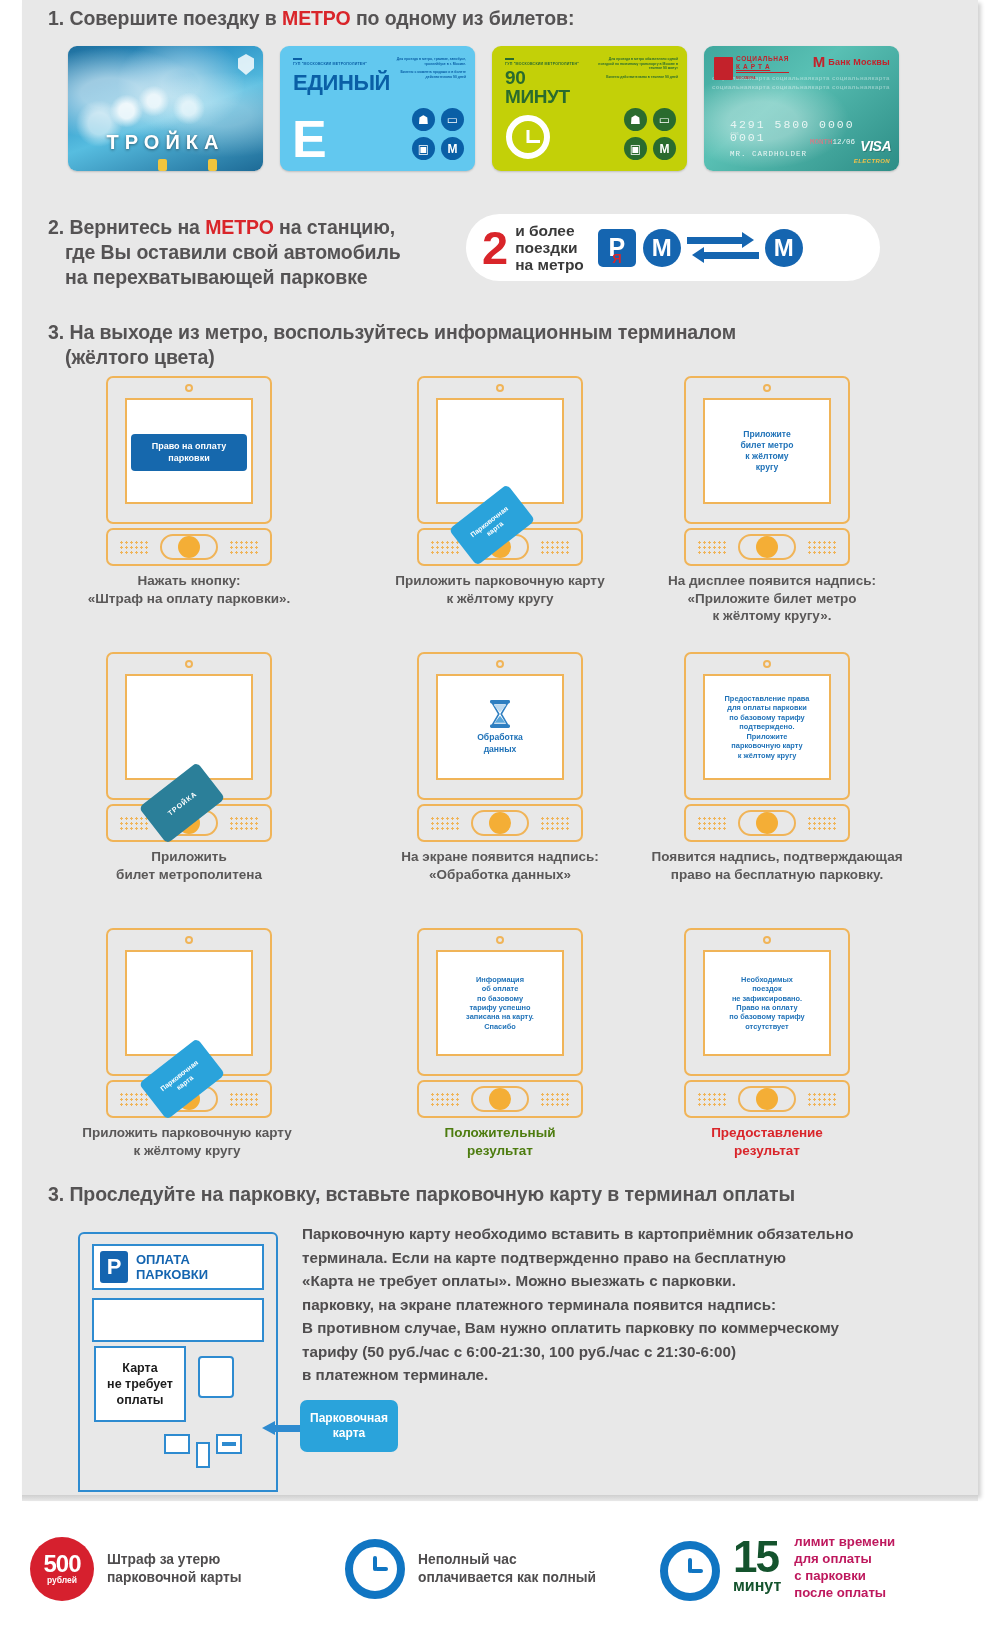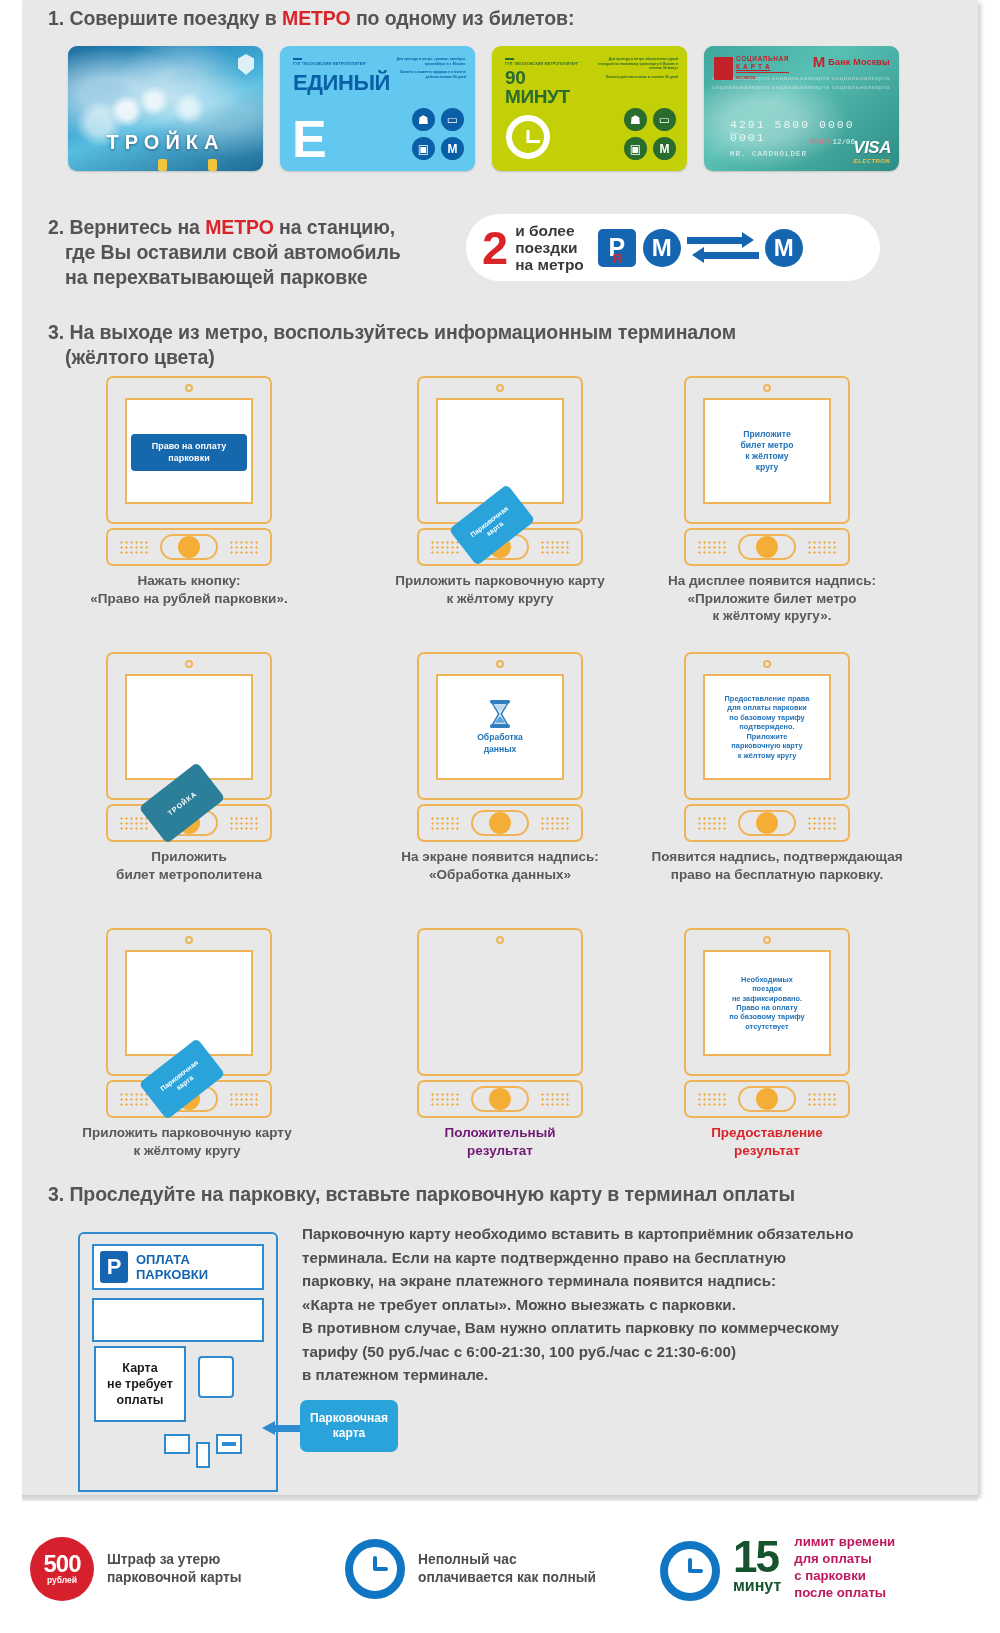--- a/index.html
+++ b/index.html
@@ -115,21 +115,21 @@
   .sc-lbl u{display:block;border-bottom:1px solid #c3222b;padding-bottom:1px;}
   .sc-sub{font-size:3px;color:#c3222b;letter-spacing:.3px;}
   .sc-bank{position:absolute;right:9px;top:9px;display:flex;align-items:center;gap:3px;}
   .sc-bank .m{color:#c3222b;font-weight:bold;font-size:15px;line-height:14px;}
   .sc-bank .nm{color:#c3222b;font-weight:bold;font-size:9px;letter-spacing:.2px;}
   .sc-num{position:absolute;left:26px;top:72px;color:#e9f6f4;font-family:"Liberation Mono","DejaVu Sans Mono",monospace;font-size:11.5px;letter-spacing:2px;}
   .sc-sm{position:absolute;left:26px;top:85px;color:#cfe9e5;font-size:4px;}
   .sc-exp{position:absolute;left:106px;top:92px;color:#e9f6f4;font-family:"Liberation Mono","DejaVu Sans Mono",monospace;font-size:7.5px;}
   .sc-exp .pink{color:#e8717f;}
   .sc-holder{position:absolute;left:26px;top:104px;color:#e9f6f4;font-family:"Liberation Mono","DejaVu Sans Mono",monospace;font-size:7.5px;letter-spacing:1px;}
-  .sc-visa{position:absolute;right:8px;top:92px;color:#fff;font-weight:bold;font-style:italic;font-size:17px;letter-spacing:-.5px;text-shadow:1px 1px 0 rgba(0,0,0,.2);}
+  .sc-visa{position:absolute;right:8px;top:92px;color:#fff;font-weight:bold;font-style:italic;font-size:14px;letter-spacing:-.5px;text-shadow:1px 1px 0 rgba(0,0,0,.2);}
   .sc-elec{position:absolute;right:9px;top:112px;color:#f0c24a;font-style:italic;font-weight:bold;font-size:6px;letter-spacing:.4px;}
 
   
   .badge2{
     position:absolute;left:466px;top:214px;width:414px;height:67px;
     background:#fff;border-radius:34px;display:flex;align-items:center;padding:0 16px;box-sizing:border-box;
   }
   .b2-num{font-size:47px;font-weight:bold;color:#d9252a;line-height:44px;margin-right:7px;}
   .b2-txt{font-size:15.5px;font-weight:bold;color:#3a3a3a;line-height:17px;}
   .circ{width:38px;height:38px;border-radius:50%;background:#1565b0;color:#fff;
@@ -185,21 +185,21 @@
     position:absolute;background:#2aa3db;color:#fff;font-weight:bold;border-radius:5px;
     display:flex;align-items:center;justify-content:center;text-align:center;
   }
   .ov-park{width:74px;height:46px;font-size:7px;line-height:9px;}
   .ov-troika{width:74px;height:46px;background:#2b7f99;font-size:7px;letter-spacing:1px;}
 
   .cap{
     position:absolute;width:300px;text-align:center;
     font-size:13.5px;font-weight:bold;line-height:17.5px;color:#5a5858;
   }
-  .cap.green{color:#701a75;}
+  .cap.green{color:#4d7c0f;}
   .cap.red{color:#d9252a;}
 
   
   .paybox{position:absolute;left:78px;top:1232px;width:200px;height:260px;border:2px solid #2e8bd0;border-top-left-radius:6px;border-top-right-radius:6px;box-sizing:border-box;}
   .pay-head{position:absolute;left:12px;top:10px;right:12px;height:46px;border:2px solid #2e8bd0;display:flex;align-items:center;gap:8px;padding-left:6px;box-sizing:border-box;background:#fff;}
   .pay-p{width:28px;height:32px;background:#1565b0;color:#fff;font-weight:bold;font-size:22px;display:flex;align-items:center;justify-content:center;border-radius:3px;}
   .pay-ttl{color:#1565b0;font-weight:bold;font-size:13px;line-height:15px;}
   .pay-scr{position:absolute;left:12px;top:64px;right:12px;height:44px;border:2px solid #2e8bd0;background:#fff;box-sizing:border-box;}
   .pay-note{position:absolute;left:14px;top:112px;width:92px;height:76px;border:2px solid #2e8bd0;background:#fff;box-sizing:border-box;display:flex;align-items:center;justify-content:center;text-align:center;font-size:12.5px;font-weight:bold;line-height:16px;color:#1c1c1c;}
   .pay-sq{position:absolute;left:118px;top:122px;width:36px;height:42px;border:2px solid #2e8bd0;border-radius:4px;background:#fff;box-sizing:border-box;}
@@ -351,21 +351,21 @@
    <div class="term-base">
      <span class="dots"></span>
      <span class="yellow-slot">
           <span class="yellow-dot"></span>
         </span>
      <span class="dots"></span>
    </div>
  </div>
  <div class="cap" style="left:39px;top:572px;">
    <div>Нажать кнопку:</div>
-   <div>«Право на рублей парковки».</div>
+   <div>«Штраф на оплату парковки».</div>
  </div>
 
  <div class="term" style="left:417px;top:376px;">
    <div class="term-body">
      <div class="term-led"></div>
      <div class="screen"></div>
    </div>
    <div class="term-base">
      <span class="dots"></span>
      <span class="yellow-slot">
@@ -496,20 +496,28 @@
  <div class="ov-card ov-park" style="left:145px;top:1056px;transform:rotate(-38deg);white-space:pre-line;">Парковочная
 карта</div>
  <div class="cap" style="left:32px;top:1124px;width:310px;">
    <div>Приложить парковочную карту</div>
    <div>к жёлтому кругу</div>
  </div>
 
  <div class="term" style="left:417px;top:928px;">
    <div class="term-body">
      <div class="term-led"></div>
+     <div class="screen">
+       <div class="txt small" style="white-space:pre-line;">Информация
+об оплате
+по базовому
+тарифу успешно
+записана на карту.
+Спасибо</div>
+     </div>
    </div>
    <div class="term-base">
      <span class="dots"></span>
      <span class="yellow-slot">
           <span class="yellow-dot"></span>
         </span>
      <span class="dots"></span>
    </div>
  </div>
  <div class="cap green" style="left:350px;top:1124px;">
@@ -579,22 +587,22 @@
  <div class="pcard">
    <span>
      <span>Парковочная</span><br>
      <span>карта</span>
    </span>
  </div>
 
  <div class="paytext">
    <div>Парковочную карту необходимо вставить в картоприёмник обязательно</div>
    <div>терминала. Если на карте подтвержденно право на бесплатную</div>
+   <div>«Карта не требует оплаты». Можно выезжать с парковки.</div>
    <div>парковку, на экране платежного терминала появится надпись:</div>
-   <div>«Карта не требует оплаты». Можно выезжать с парковки.</div>
    <div>В противном случае, Вам нужно оплатить парковку по коммерческому</div>
    <div>тарифу (50 руб./час с 6:00-21:30, 100 руб./час с 21:30-6:00)</div>
    <div>в платежном терминале.</div>
  </div>
 
  <div class="footer">
    <div class="f-item" style="left:30px;top:32px;">
      <div class="f-500">
        <b>500</b>
        <s>рублей</s>

